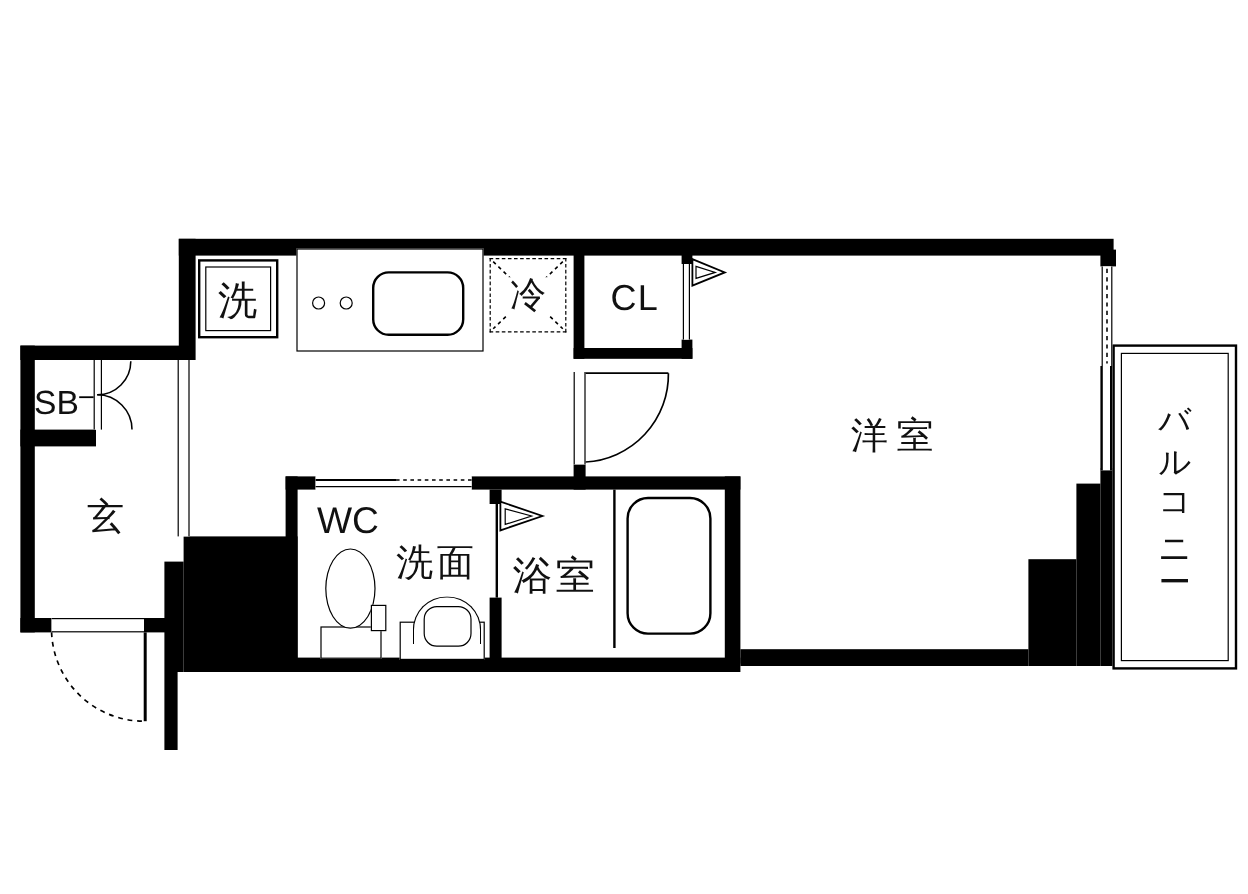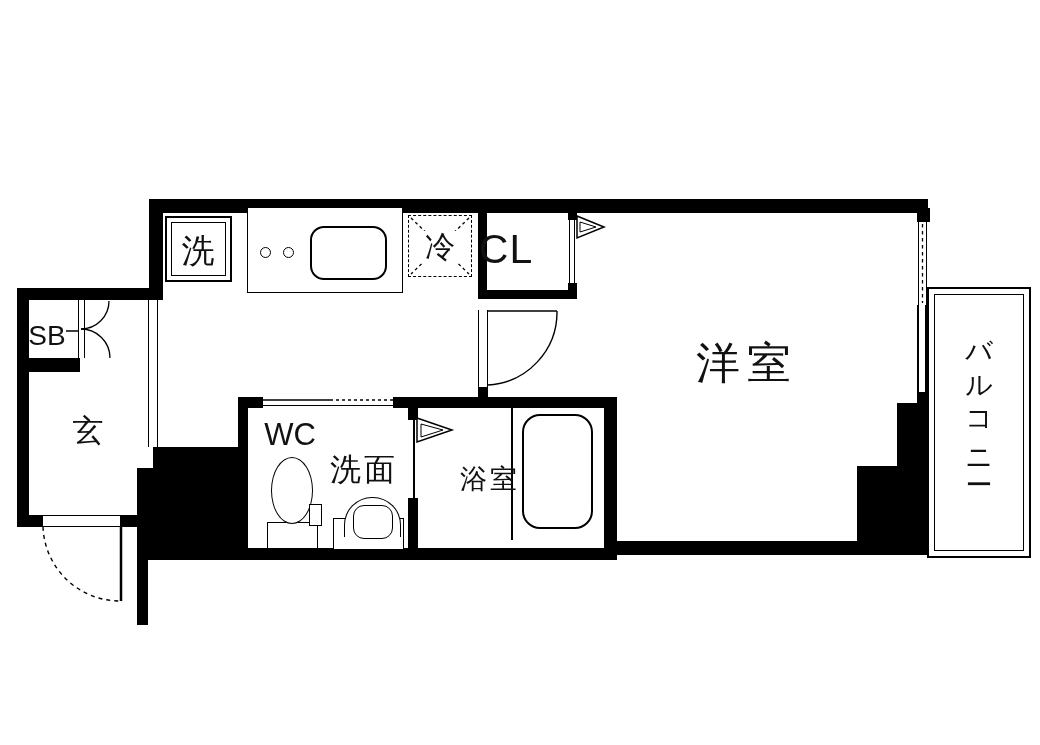--- a/index.html
+++ b/index.html
@@ -104,22 +104,22 @@
     <path d="M81 329 A 29 29 0 0 1 110 358" stroke="#000" stroke-width="1.3" fill="none"></path>
     <path d="M66 331 L 78 331" stroke="#000" stroke-width="1.5" fill="none"></path>
 
     <path d="M263 400 L330 400" stroke="#000" stroke-width="1.6" fill="none"></path>
     <path d="M330 400 L393 400" stroke="#000" stroke-width="1.4" stroke-dasharray="3,3" fill="none"></path>
     <path d="M263 405.5 L393 405.5" stroke="#000" stroke-width="1.2" fill="none"></path>
   </svg>
 
   <div class="label" style="left:198px;top:250px;font-size:33px">洗</div>
   <div class="label" style="left:440px;top:247px;font-size:30px;background:#fff;padding:1px 2px">冷</div>
-  <div class="label" style="left:506px;top:249px;font-size:41px;letter-spacing:1px">CL</div>
-  <div class="label" style="left:747px;top:363px;font-size:44px;letter-spacing:7px">洋室</div>
+  <div class="label" style="left:529px;top:249px;font-size:30px;letter-spacing:1px">CL</div>
+  <div class="label" style="left:747px;top:363px;font-size:31px;letter-spacing:7px">洋室</div>
   <div class="label" style="left:88px;top:430px;font-size:31px">玄</div>
   <div class="label" style="left:47px;top:336px;font-size:28px">SB</div>
   <div class="label" style="left:290px;top:434px;font-size:31px">WC</div>
   <div class="label" style="left:364px;top:469px;font-size:31px;letter-spacing:3px">洗面</div>
-  <div class="label" style="left:490px;top:479px;font-size:27px;letter-spacing:3px">浴室</div>
+  <div class="label" style="left:463px;top:479px;font-size:33px;letter-spacing:3px">浴室</div>
   <div class="vlabel" style="left:961px;top:320px;font-size:27px;height:225px">バルコニー</div>
 
 </div>
 
 </body></html>

